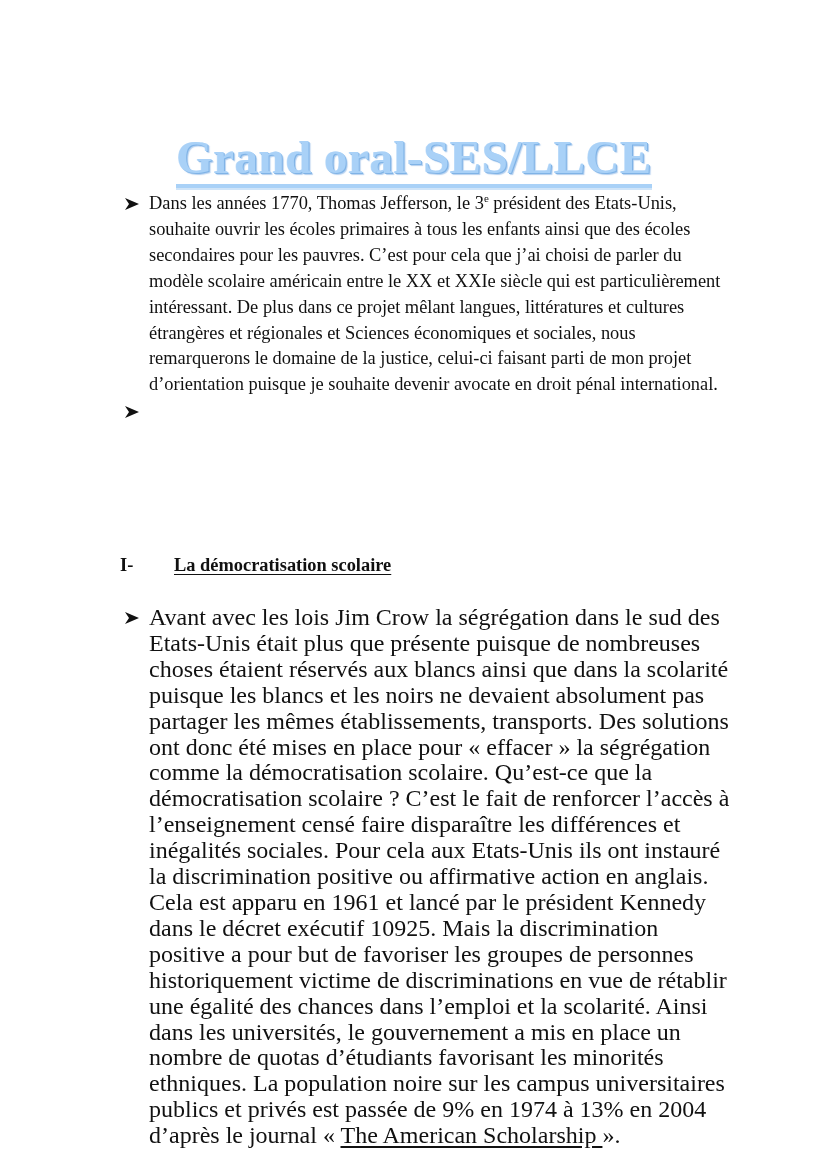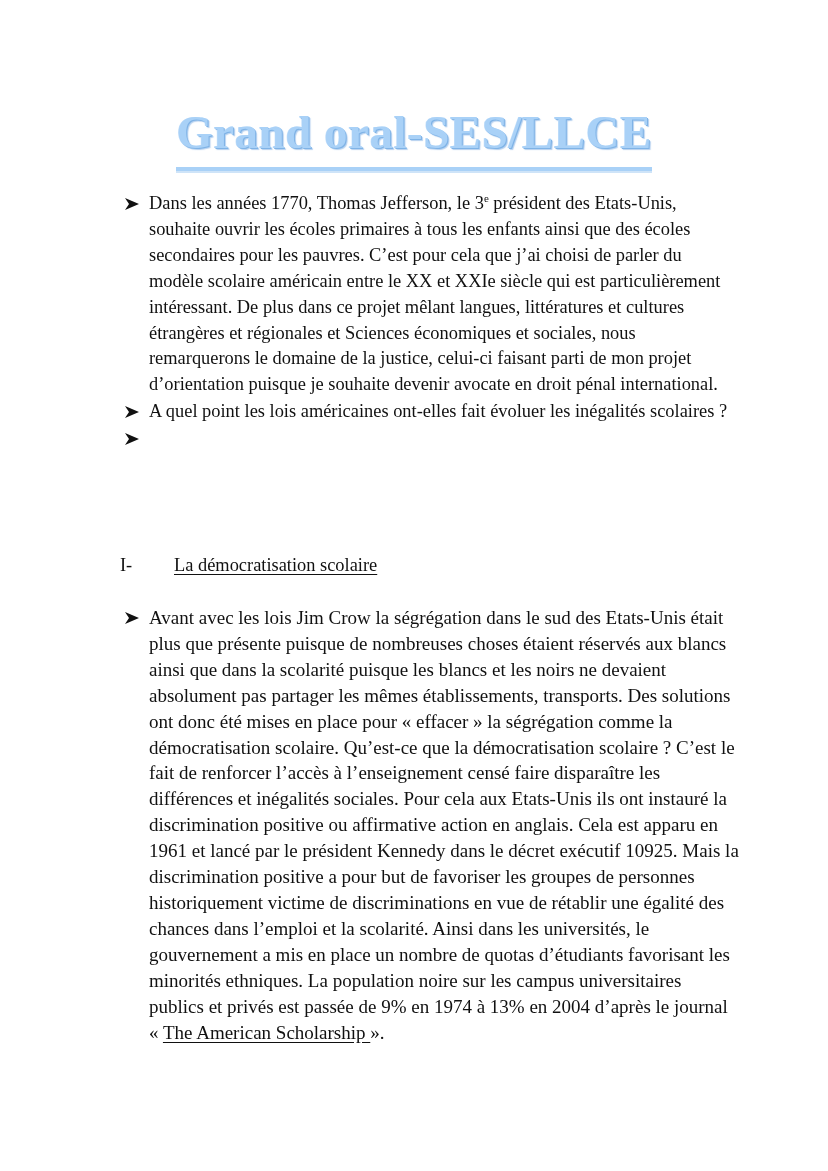--- a/index.html
+++ b/index.html
@@ -34,22 +34,23 @@
       font-weight: bold;
       font-size: 47px;
       line-height: 52px;
       color: #a9d1f7;
       letter-spacing: 0.5px;
       text-shadow:
         1px 1px 0 #7fb3e6,
         -0.5px -0.5px 0 #cfe5fb,
         2px 2px 1px rgba(120,170,225,0.55);
       border-bottom: 4px solid #a9d1f7;
-      padding-bottom: 9px;
+      padding-bottom: 1px;
       box-shadow: 0 2px 0 #cfe4f8;
+      margin-top: 25px;
     }
     .content {
       position: absolute;
       left: 120px;
       top: 190px;
       width: 620px;
       font-size: 18.4px;
       line-height: 25.9px;
     }
     .bullet {
@@ -62,37 +63,37 @@
       left: 4px;
       top: 7px;
       width: 14px;
       height: 12px;
     }
     .heading {
       position: absolute;
       left: 120px;
       top: 552px;
       font-size: 18.4px;
-      font-weight: normal;
+      font-weight: bold;
       line-height: 26px;
     }
     .heading .num {
       display: inline-block;
       width: 54px;
     }
     .heading .htext {
       text-decoration: underline;
       text-underline-offset: 3px;
     }
     .content2 {
       position: absolute;
       left: 120px;
       top: 604px;
       width: 620px;
-      font-size: 19px;
+      font-size: 24px;
       line-height: 25.9px;
     }
     .u {
       text-decoration: underline;
       text-underline-offset: 3px;
     }
   </style>
 </head>
 <body>
 
@@ -106,26 +107,20 @@
     <p class="bullet">
       <svg class="arrow" viewBox="0 0 14 12">
         <path d="M0 0 L14 6 L0 12 L4 6 Z" fill="#111"></path>
       </svg>
       <span>Dans les années 1770, Thomas Jefferson, le 3</span><sup style="font-size:11px;line-height:0;">e</sup><span> président des Etats-Unis, souhaite ouvrir les écoles primaires à tous les enfants ainsi que des écoles secondaires pour les pauvres. C’est pour cela que j’ai choisi de parler du modèle scolaire américain entre le XX et XXIe siècle qui est particulièrement intéressant. De plus dans ce projet mêlant langues, littératures et cultures étrangères et régionales et Sciences économiques et sociales, nous remarquerons le domaine de la justice, celui-ci faisant parti de mon projet d’orientation puisque je souhaite devenir avocate en droit pénal international.</span>
     </p>
     <p class="bullet">
       <svg class="arrow" viewBox="0 0 14 12">
         <path d="M0 0 L14 6 L0 12 L4 6 Z" fill="#111"></path>
       </svg>
-      <span>A quel point les lois américaines ont-elles fait évoluer les inégalités scolaires ?</span>
-    </p>
-    <p class="bullet">
-      <svg class="arrow" viewBox="0 0 14 12">
-        <path d="M0 0 L14 6 L0 12 L4 6 Z" fill="#111"></path>
-      </svg>
     </p>
   </div>
 
   <div class="heading">
     <span class="num">I-</span><span class="htext">La démocratisation scolaire</span>
   </div>
 
   <div class="content2">
     <p class="bullet">
       <svg class="arrow" viewBox="0 0 14 12">

